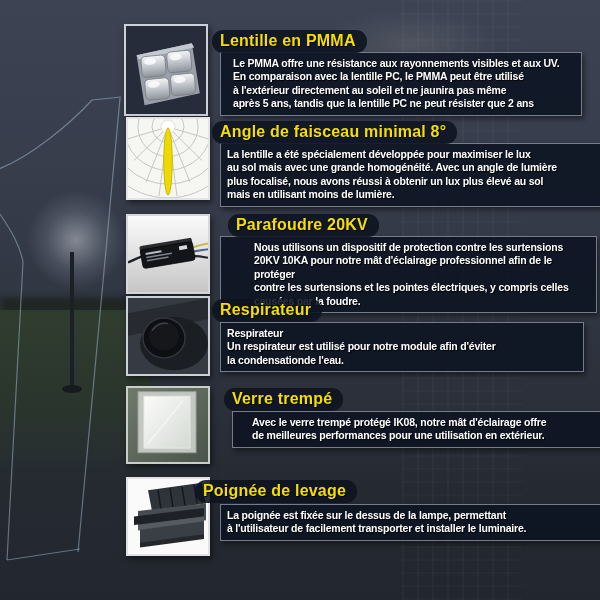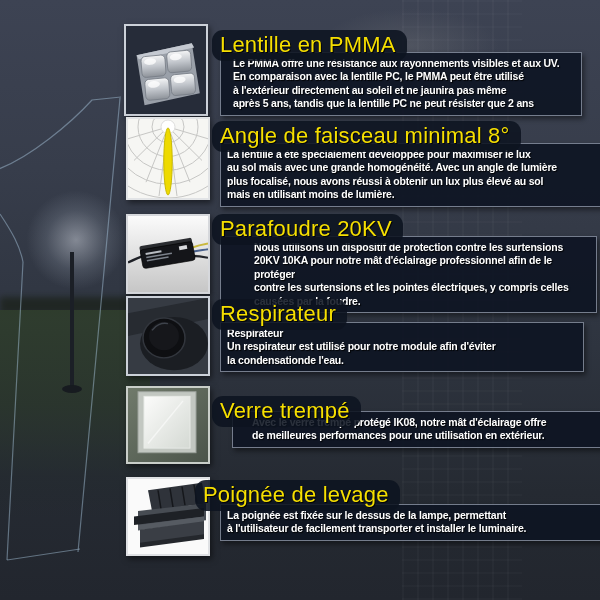--- a/index.html
+++ b/index.html
@@ -18,21 +18,21 @@
     background:linear-gradient(180deg, rgba(47,61,45,0.95) 0%, rgba(42,54,43,0.85) 45%, rgba(35,42,45,0.4) 80%, rgba(34,39,46,0) 100%); }
   .lattice { left:402px; top:0; width:120px; height:600px; opacity:.5;
     background:
       repeating-linear-gradient(90deg, rgba(255,255,255,0.05) 0 2px, transparent 2px 15px),
       repeating-linear-gradient(0deg, rgba(255,255,255,0.04) 0 2px, transparent 2px 13px); }
   .sketch { left:0; top:0; width:600px; height:600px; }
 
   .feature-title {
     position:absolute; display:inline-block; z-index:3;
     background:rgba(13,19,32,0.88); border-radius:11px; padding:2px 11px 3px 8px;
-    color:#f6df00; font-size:22px; font-weight:normal; letter-spacing:0.2px;
+    color:#f6df00; font-size:16px; font-weight:bold; letter-spacing:0.2px;
     text-shadow:1px 1px 0 rgba(0,0,0,0.85); white-space:nowrap;
   }
   .feature-box {
     position:absolute; z-index:2; box-sizing:border-box;
     background:rgba(13,20,34,0.90); border:1px solid rgba(200,210,226,0.55);
     box-shadow:2px 3px 5px rgba(0,0,0,0.45);
     color:#ffffff; font-weight:bold; font-size:10.5px; line-height:13.4px;
     letter-spacing:-0.2px; padding:4px 6px; white-space:pre-line;
     text-shadow:1px 1px 1px rgba(0,0,0,0.9);
   }
@@ -138,21 +138,21 @@
       <g transform="rotate(-10 40 40)">
         <rect x="13" y="27" width="53" height="9" rx="2" fill="#2a2c30"></rect>
         <rect x="13" y="31" width="53" height="20" rx="3" fill="#141519" stroke="#000000" stroke-width="0.6"></rect>
         <rect x="18" y="35" width="16" height="2.2" fill="#b8bcc2"></rect>
         <rect x="18" y="39" width="26" height="1.6" fill="#7d838c"></rect>
         <rect x="18" y="42.5" width="22" height="1.6" fill="#7d838c"></rect>
         <rect x="52" y="34" width="8" height="4" fill="#d8dadd"></rect>
       </g>
     </svg>
   </div>
-  <div class="feature-title" style="left:212px;top:214px;">Parafoudre 20KV</div>
+  <div class="feature-title" style="left:228px;top:214px;">Parafoudre 20KV</div>
   <div class="feature-box" style="left:220px;top:236px;width:377px;min-height:58px;padding-left:33px;">Nous utilisons un dispositif de protection contre les surtensions
 20KV 10KA pour notre mât d'éclairage professionnel afin de le protéger
 contre les surtensions et les pointes électriques, y compris celles
 causées par la foudre.</div>
 
   <div class="thumb" style="left:126px;top:296px;width:80px;height:76px;background:#363b43;">
     <svg viewBox="0 0 80 80" preserveAspectRatio="none">
       <rect width="80" height="80" fill="#363b43"></rect>
       <polygon points="0,16 80,0 80,22 0,40" fill="#272b31"></polygon>
       <ellipse cx="46" cy="48" rx="34" ry="28" fill="#1b1e23"></ellipse>
@@ -178,21 +178,21 @@
           <stop offset="0" stop-color="#fcfcfb"></stop>
             <stop offset="1" stop-color="#d4d9d3"></stop>
         </linearGradient>
       </defs>
       <rect width="80" height="80" fill="url(#glassbg)"></rect>
       <rect x="10" y="4" width="58" height="66" fill="#c2c7c1" stroke="#9ba19b"></rect>
       <rect x="16" y="9" width="46" height="56" fill="url(#glasspane)" stroke="#e8ebe7" stroke-width="1"></rect>
       <line x1="20" y1="60" x2="55" y2="14" stroke="rgba(255,255,255,0.55)" stroke-width="1.4"></line>
     </svg>
   </div>
-  <div class="feature-title" style="left:212px;top:388px;margin-top:8px;">Verre trempé</div>
+  <div class="feature-title" style="left:224px;top:388px;">Verre trempé</div>
   <div class="feature-box" style="left:232px;top:411px;width:393px;min-height:33px;padding-left:19px;">Avec le verre trempé protégé IK08, notre mât d'éclairage offre
 de meilleures performances pour une utilisation en extérieur.</div>
 
   <div class="thumb" style="left:126px;top:477px;width:80px;height:75px;background:#fafafa;border-color:#dfe1e4;">
     <svg viewBox="0 0 80 80" preserveAspectRatio="none">
       <rect width="80" height="80" fill="#fafafa"></rect>
       <polygon points="20,12 74,4 78,26 24,34" fill="#2f333a"></polygon>
       <path d="M30,12 L33,32 M42,10 L45,30 M54,8 L57,28 M66,6 L69,26" stroke="#15171b" stroke-width="1.5"></path>
       <polygon points="10,34 78,26 78,44 10,52" fill="#474c53"></polygon>
       <polygon points="6,40 76,31 76,40 6,49" fill="#1e2126"></polygon>

